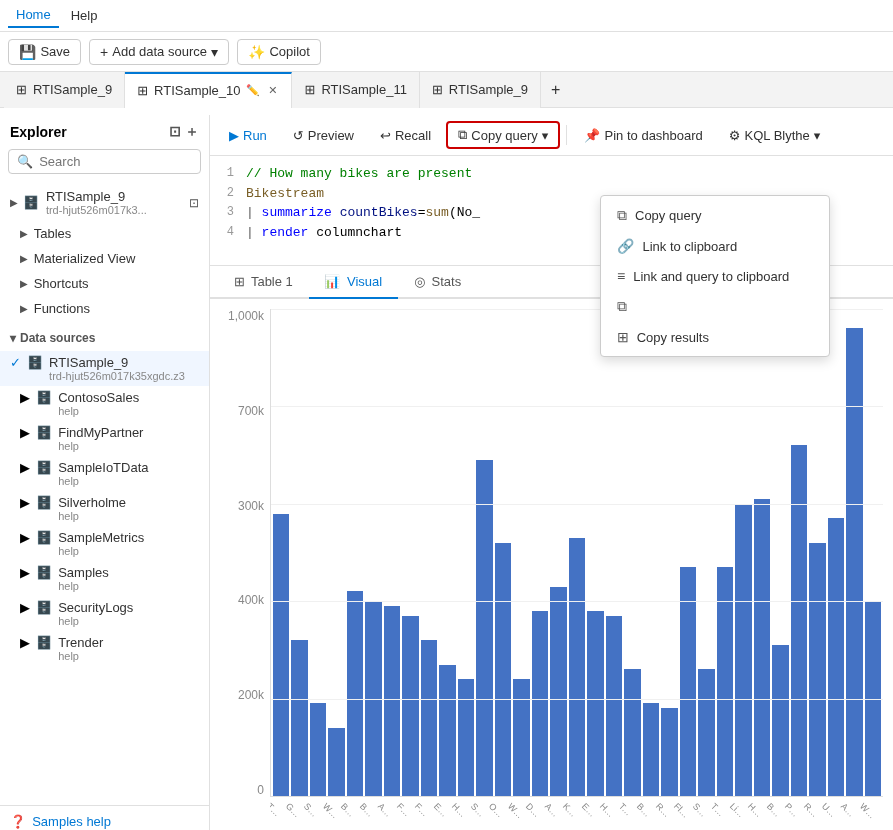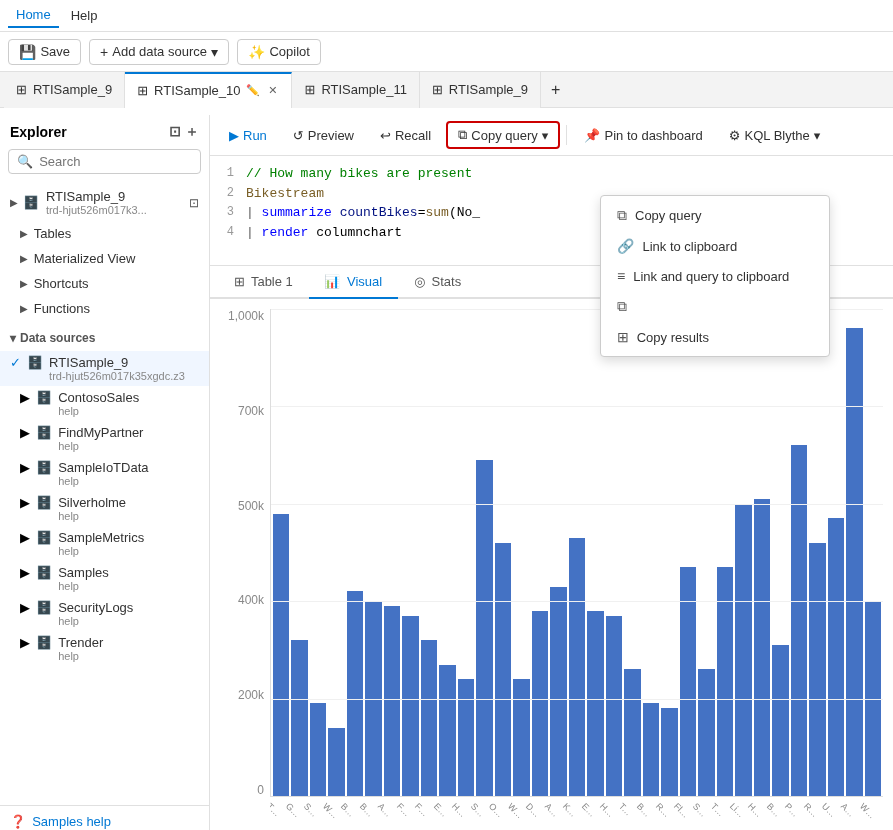--- a/index.html
+++ b/index.html
@@ -613,21 +613,21 @@
         <span>◎</span>
         <span>Stats</span>
       </div>
     </div>
 
     <div class="chart-area">
       <div class="chart-container">
         <div class="y-axis">
           <span>1,000k</span>
           <span>700k</span>
-          <span>500k</span>
+          <span>300k</span>
           <span>400k</span>
           <span>200k</span>
           <span>0</span>
         </div>
         <div class="chart-plot">
           <div class="grid-lines">
             <div class="grid-line" style="top:0%;"></div>
             <div class="grid-line" style="top:20%;"></div>
             <div class="grid-line" style="top:40%;"></div>
             <div class="grid-line" style="top:60%;"></div>

